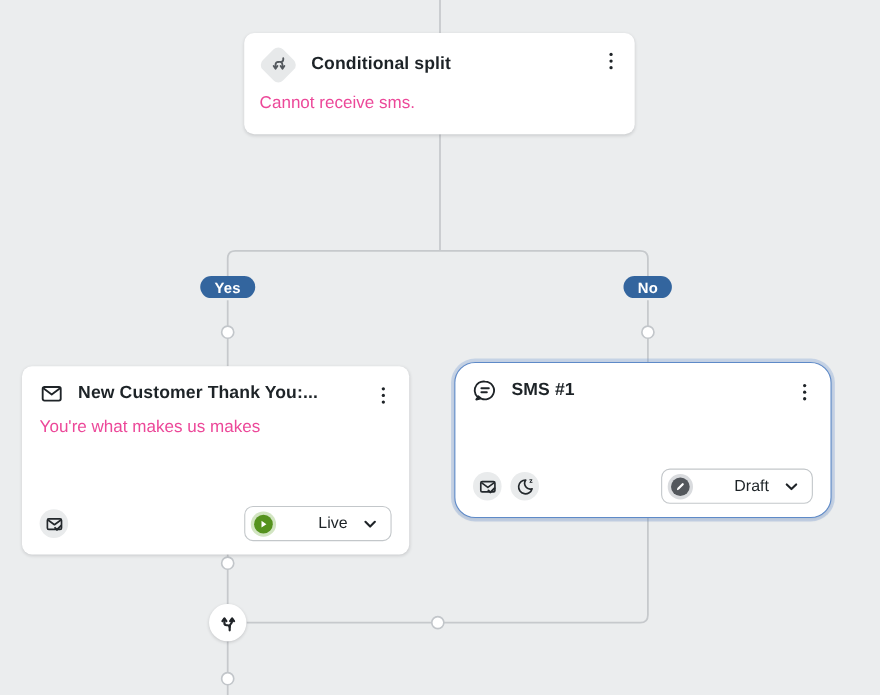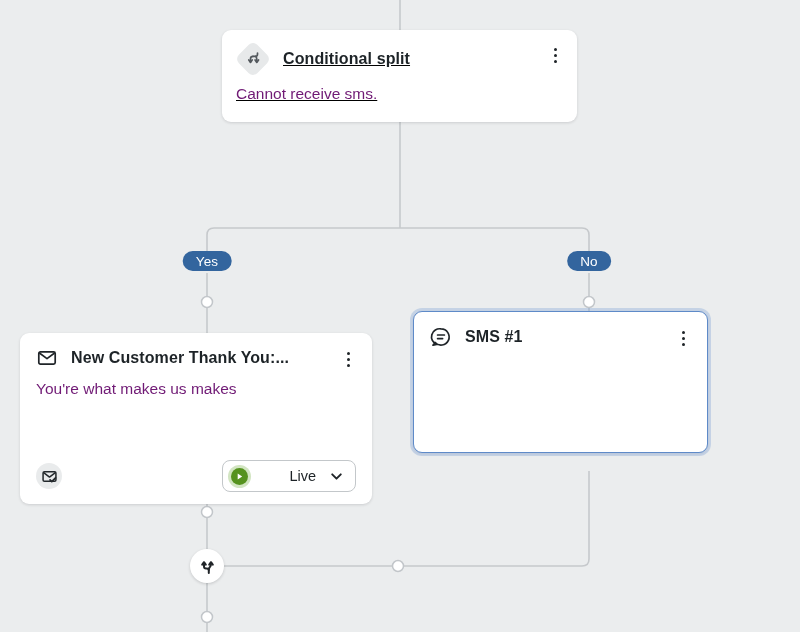--- a/index.html
+++ b/index.html
@@ -10,21 +10,21 @@
   
   .card{position:absolute;background:#ffffff;border-radius:9px;
         box-shadow:0 1px 3px rgba(20,24,28,.14);z-index:2;box-sizing:border-box;}
   .card.selected{border:1.5px solid #5e8ac8;
         box-shadow:0 0 0 3px rgba(118,155,213,.32), 0 1px 3px rgba(20,24,28,.10);}
   .card-inner{display:flex;flex-direction:column;height:100%;box-sizing:border-box;
         padding:13px 16px 12px 16px;}
   .card-header{display:flex;align-items:center;gap:13px;}
   .card-title{flex:1;font-size:16px;font-weight:700;color:#1d2327;
         white-space:nowrap;overflow:hidden;text-overflow:ellipsis;letter-spacing:.1px;}
-  .card-preview{margin-top:9px;font-size:15.5px;color:#701a75;
+  .card-preview{margin-top:9px;font-size:15.5px;color:#ec4899;
         white-space:nowrap;overflow:hidden;}
   .card-footer{margin-top:auto;display:flex;align-items:center;gap:8px;}
 
   
   .kebab{display:flex;flex-direction:column;gap:2.6px;align-items:center;
         padding:4px 6px;cursor:pointer;align-self:flex-start;margin-top:2px;}
   .kebab i{width:3.2px;height:3.2px;border-radius:50%;background:#1f2428;display:block;}
 
   
   .diamond-wrap{width:34px;height:34px;display:flex;align-items:center;justify-content:center;position:relative;flex:0 0 auto;}
@@ -45,21 +45,21 @@
         box-sizing:border-box;cursor:pointer;}
   .status-dot{width:17px;height:17px;border-radius:50%;display:flex;align-items:center;
         justify-content:center;flex:0 0 auto;}
   .status-dot.live{background:#55921e;box-shadow:0 0 0 3px #d2e5c2;}
   .status-dot.draft{background:#53575c;box-shadow:0 0 0 3px #d9dbde;}
   .status-label{font-size:14.5px;color:#1d2327;margin-left:32px;}
 
   
   .branch-pill{position:absolute;transform:translateX(-50%);top:251px;z-index:2;
         background:#33659e;color:#ffffff;font-size:13.5px;padding:2.5px 13px;
-        border-radius:999px;letter-spacing:.2px;}
+        border-radius:999px;letter-spacing:.2px;font-weight:bold;}
 
   
   .merge-circle{position:absolute;left:190px;top:549px;width:34px;height:34px;z-index:2;
         background:#ffffff;border-radius:50%;box-shadow:0 1px 3px rgba(20,24,28,.18);
         display:flex;align-items:center;justify-content:center;}
 </style>
 </head>
 <body>
 
 <div class="canvas">
@@ -86,21 +86,21 @@
     <g fill="#ffffff" stroke="#c2c6ca" stroke-width="1.5">
       <circle cx="207" cy="302" r="5.5"></circle>
       <circle cx="589" cy="302" r="5.5"></circle>
       <circle cx="207" cy="512" r="5.5"></circle>
       <circle cx="398" cy="566" r="5.5"></circle>
       <circle cx="207" cy="617" r="5.5"></circle>
     </g>
   </svg>
 
   <div class="card" style="left:222px;top:30px;width:355px;height:92px;">
-    <div class="card-inner" style="padding:12px 14px 13px 14px;text-decoration:underline;">
+    <div class="card-inner" style="padding:12px 14px 13px 14px;">
       <div class="card-header">
         <div class="diamond-wrap">
           <div class="diamond-bg"></div>
           <svg width="18" height="18" viewBox="0 0 18 18" fill="none" stroke="#54595e" stroke-width="1.7" stroke-linecap="round" stroke-linejoin="round">
             <path d="M13.5,3 V4.2 Q13.5,6.3 11.4,6.3 H9"></path>
             <path d="M9,6.3 Q6.5,6.3 6.5,8.8 V11.2"></path>
             <path d="M11.4,6.3 Q12.8,7.2 12.8,9.2 V11.2"></path>
             <path d="M4.8,10 L6.5,12.4 L8.2,10" fill="none"></path>
             <path d="M11.1,10 L12.8,12.4 L14.5,10" fill="none"></path>
           </svg>
@@ -154,37 +154,65 @@
           <span style="display:flex;margin-left:4px;">
             <svg width="15" height="15" viewBox="0 0 14 14" fill="none" stroke="#1f2428" stroke-width="1.8" stroke-linecap="round" stroke-linejoin="round">
               <path d="M3 5 L7 9 L11 5"></path>
             </svg>
           </span>
         </div>
       </div>
     </div>
   </div>
 
-  <div class="card selected" style="left:413px;top:311px;width:295px;height:142px;">
+  <div class="card selected" style="left:413px;top:329px;width:343px;height:142px;border-radius:19px;">
     <div class="card-inner">
       <div class="card-header">
         <div class="hdr-icon">
           <svg width="22" height="22" viewBox="0 0 22 22" fill="none" stroke="#1f2428" stroke-width="1.7" stroke-linecap="round" stroke-linejoin="round">
             <path d="M11,2.9 a8.1,8.1 0 1 1 -6.1,13.4 L3,19.2 l3.6,-0.8 A8.1,8.1 0 0 1 11,2.9 Z"></path>
             <path d="M7.6 9 H14.4"></path>
             <path d="M7.6 12.6 H12.6"></path>
           </svg>
         </div>
         <div class="card-title">SMS #1</div>
         <div class="kebab">
           <i></i>
             <i></i>
             <i></i>
         </div>
       </div>
+      <div class="card-footer">
+        <div class="chip">
+          <svg width="17" height="17" viewBox="0 0 18 18" fill="none" stroke="#23282c" stroke-width="1.6" stroke-linejoin="round">
+            <rect x="2.2" y="4" width="13.6" height="10" rx="1.4"></rect>
+            <path d="M2.8 5 L9 9.6 L15.2 5"></path>
+            <path d="M9.6 12.6 L11.4 14.4 L15.4 10.4" stroke-width="1.9" stroke-linecap="round"></path>
+          </svg>
+        </div>
+        <div class="chip">
+          <svg width="17" height="17" viewBox="0 0 18 18" fill="none">
+            <path d="M9.5,2.6 A6.6,6.6 0 1 0 15.6,10.9 A5.4,5.4 0 0 1 9.5,2.6 Z" stroke="#23282c" stroke-width="1.6" stroke-linejoin="round"></path>
+            <path d="M11.6,3.2 h3 l-3,3.4 h3" stroke="#23282c" stroke-width="1.3" stroke-linecap="round" stroke-linejoin="round" transform="scale(0.72) translate(7,0)"></path>
+          </svg>
+        </div>
+        <div class="status-btn">
+          <span class="status-dot draft">
+            <svg width="9" height="9" viewBox="0 0 10 10">
+              <path d="M1.5,8.5 L2,6.3 L6.6,1.7 A1.1,1.1 0 0 1 8.2,3.3 L3.6,7.9 Z" fill="#ffffff"></path>
+            </svg>
+          </span>
+          <span class="status-label">Draft</span>
+          <span style="display:flex;margin-left:4px;">
+            <svg width="15" height="15" viewBox="0 0 14 14" fill="none" stroke="#1f2428" stroke-width="1.8" stroke-linecap="round" stroke-linejoin="round">
+              <path d="M3 5 L7 9 L11 5"></path>
+            </svg>
+          </span>
+        </div>
+      </div>
     </div>
   </div>
 
   <div class="merge-circle">
     <svg width="20" height="20" viewBox="0 0 20 20" fill="none" stroke="#202428" stroke-width="2" stroke-linecap="round" stroke-linejoin="round">
       <path d="M11.8,17 V14.4 Q11.8,12.4 9.8,12.4 H9 Q7,12.4 7,10.4 V6.8"></path>
       <path d="M11.8,14 Q11.8,12 12.9,11 Q14,10 14,8 V6.8"></path>
       <path d="M5.2,8.6 L7,6.2 L8.8,8.6"></path>
       <path d="M12.2,8.6 L14,6.2 L15.8,8.6"></path>
     </svg>

